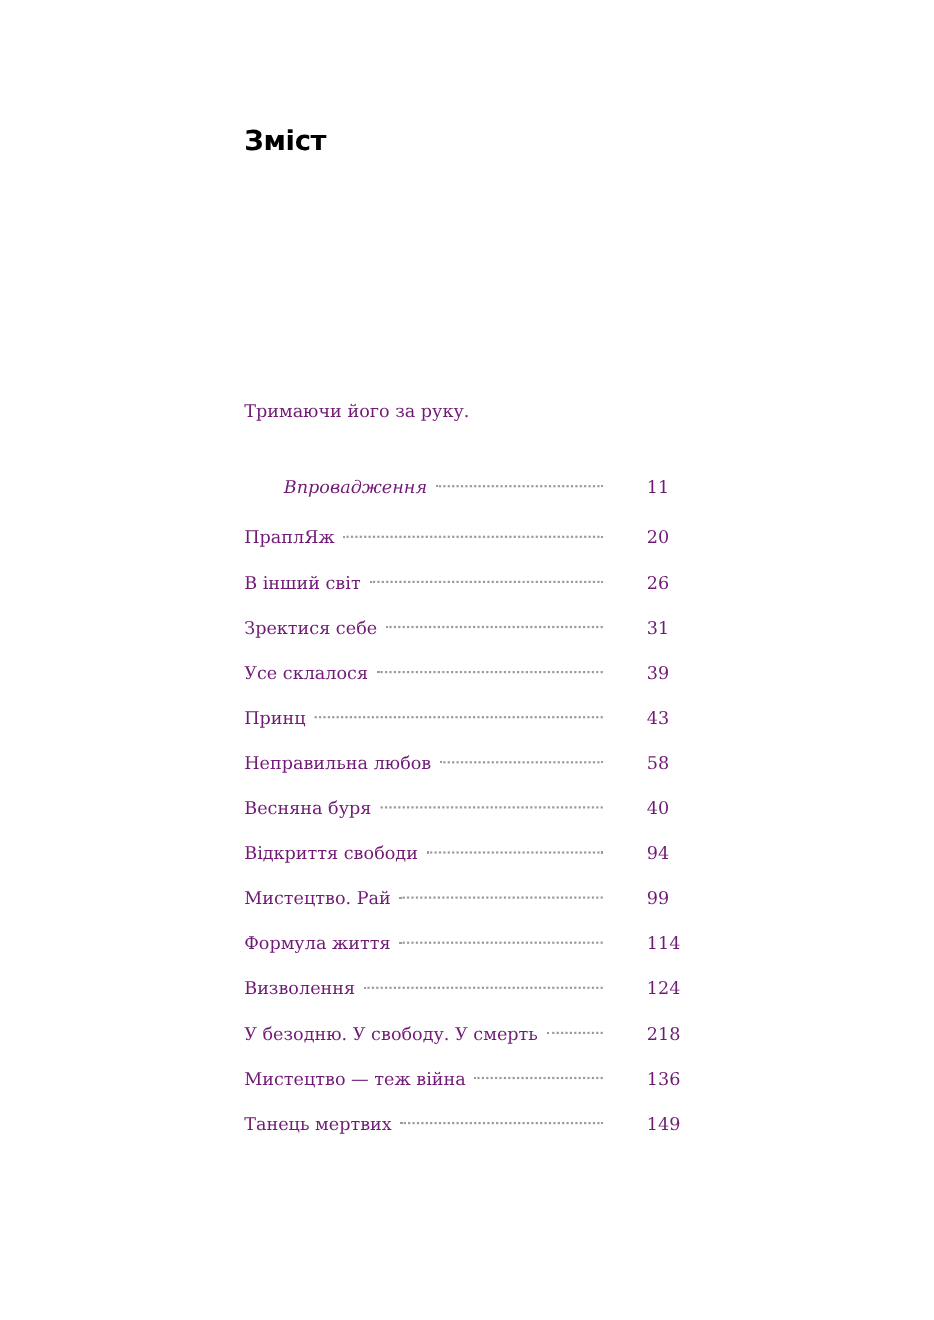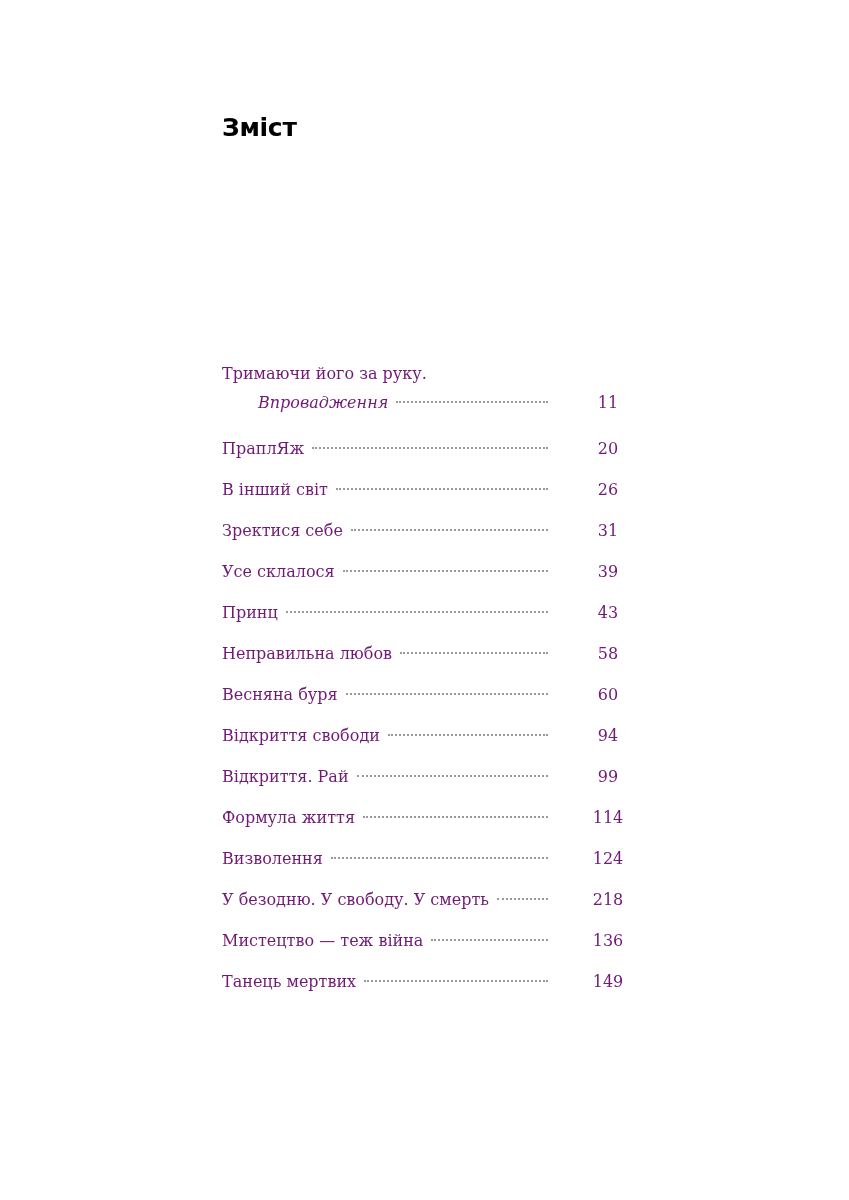--- a/index.html
+++ b/index.html
@@ -47,21 +47,22 @@
     flex: 1 1 auto;
     margin-right: 40px;
     border-bottom: 2px dotted #9a9a9a;
     height: 0;
     position: relative;
     top: -5px;
   }
   .toc-page {
     flex: 0 0 auto;
     width: 40px;
-    text-align: center;
+    text-align: left;
+    margin-top: 40px;
   }
 </style>
 </head>
 <body>
 
 <h1 class="page-title">Зміст</h1>
 
 <div class="toc">
   <div class="toc-first-line">Тримаючи його за руку.</div>
   <div class="toc-row sub">
@@ -96,29 +97,29 @@
     <span class="toc-page">43</span>
   </div>
   <div class="toc-row">
     <span class="toc-title">Неправильна любов</span>
     <span class="leader"></span>
     <span class="toc-page">58</span>
   </div>
   <div class="toc-row">
     <span class="toc-title">Весняна буря</span>
     <span class="leader"></span>
-    <span class="toc-page">60</span>
+    <span class="toc-page">40</span>
   </div>
   <div class="toc-row">
     <span class="toc-title">Відкриття свободи</span>
     <span class="leader"></span>
     <span class="toc-page">94</span>
   </div>
   <div class="toc-row">
-    <span class="toc-title">Відкриття. Рай</span>
+    <span class="toc-title">Мистецтво. Рай</span>
     <span class="leader"></span>
     <span class="toc-page">99</span>
   </div>
   <div class="toc-row">
     <span class="toc-title">Формула життя</span>
     <span class="leader"></span>
     <span class="toc-page">114</span>
   </div>
   <div class="toc-row">
     <span class="toc-title">Визволення</span>

